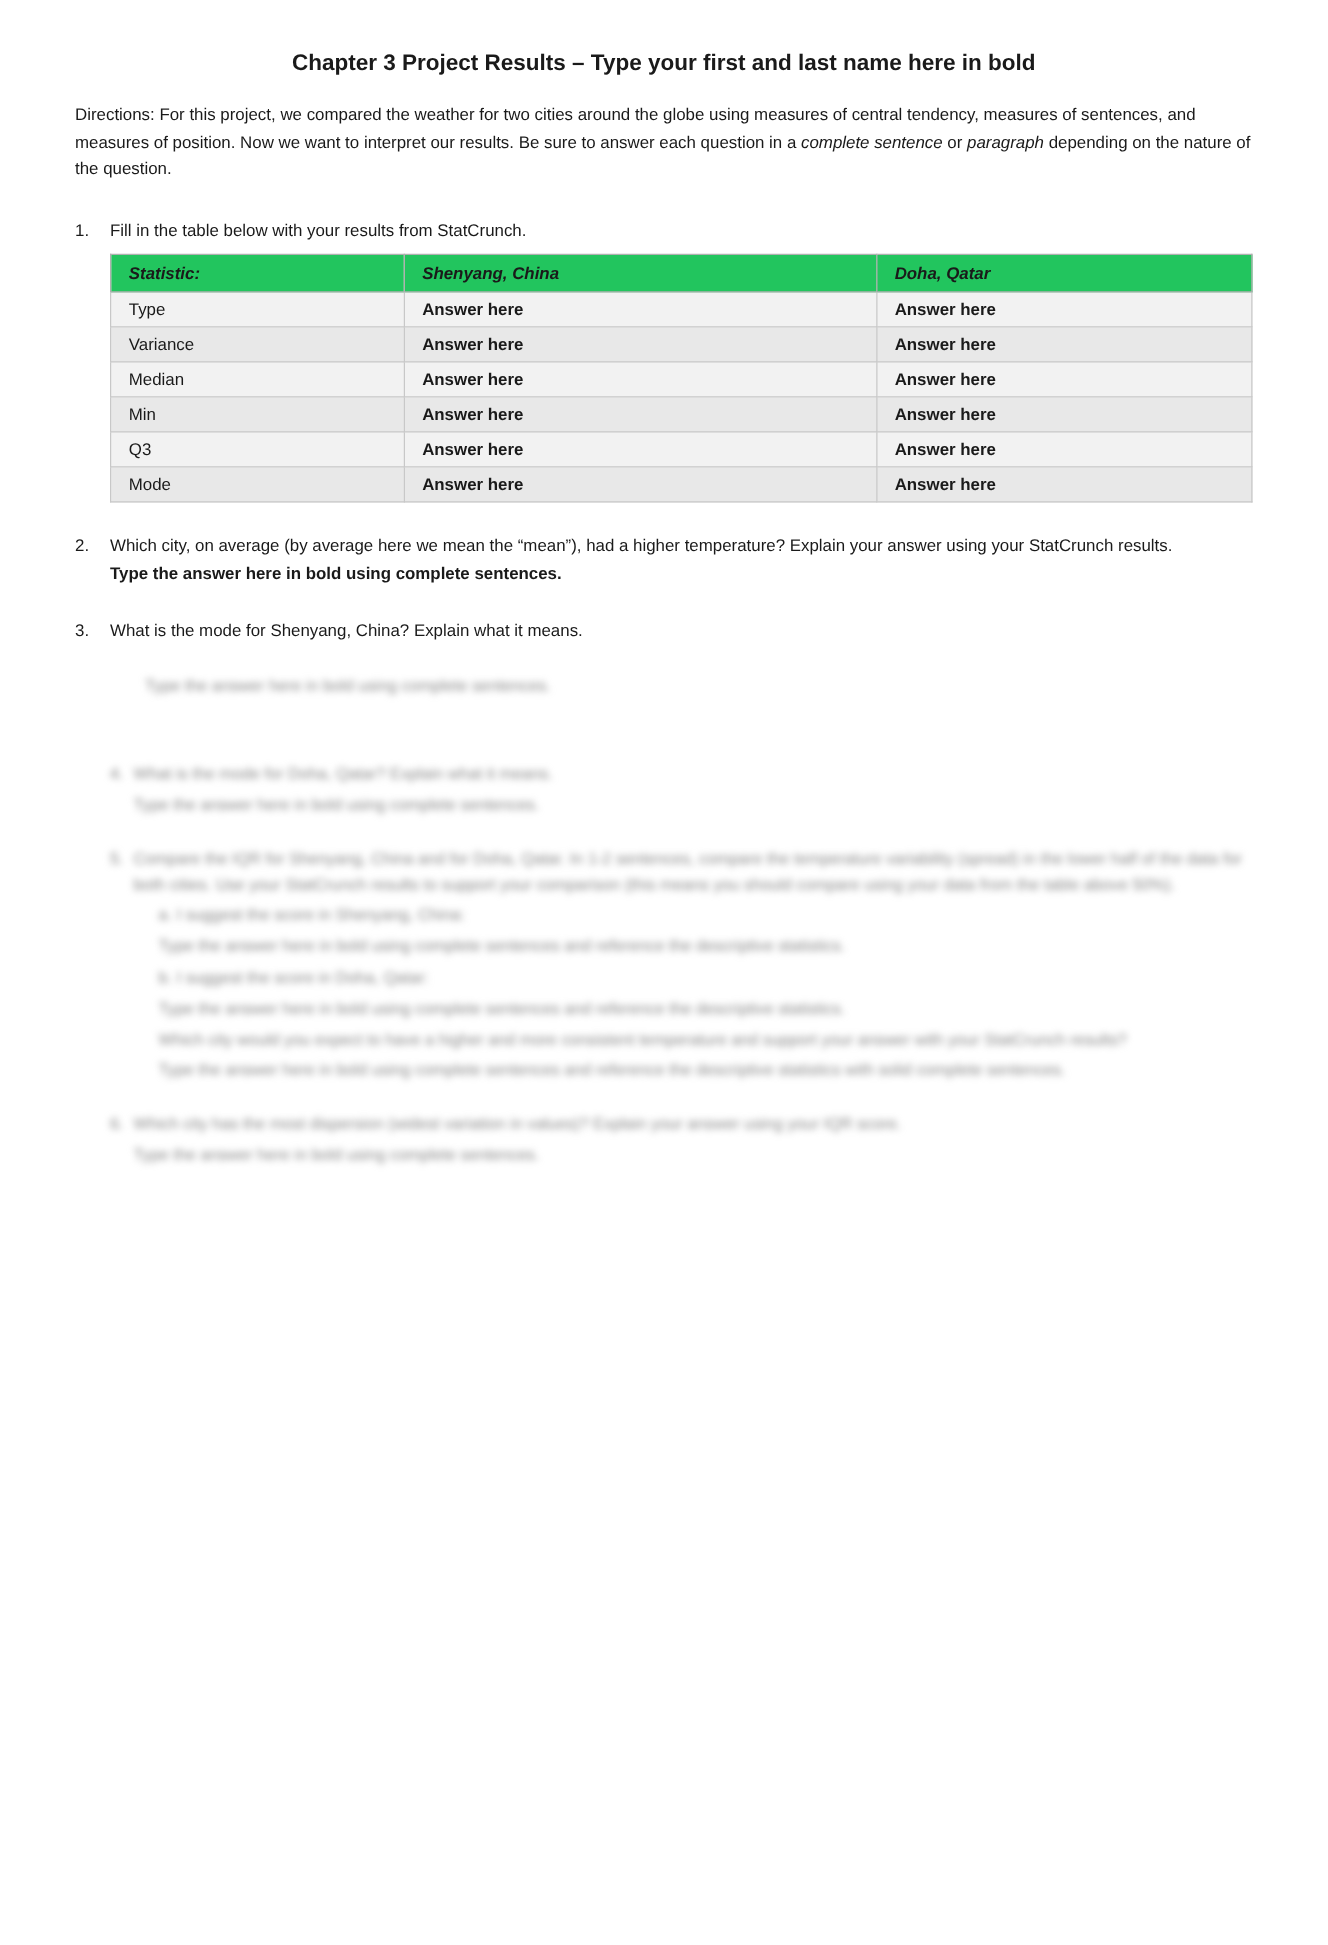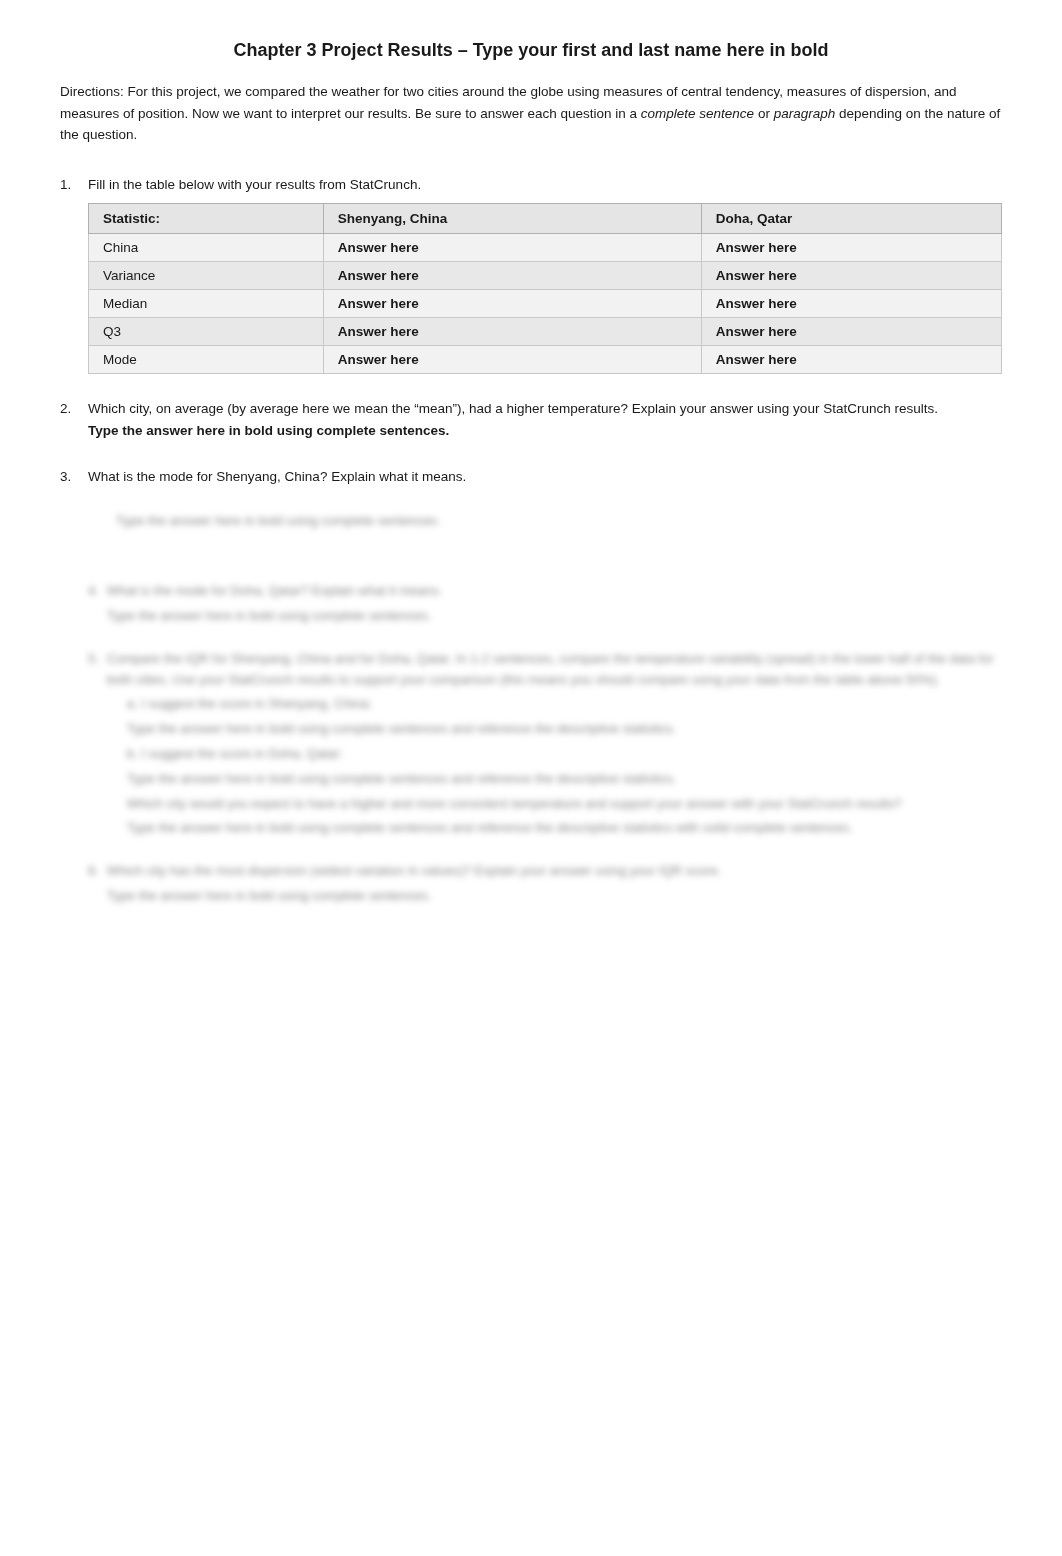--- a/index.html
+++ b/index.html
@@ -67,21 +67,22 @@
       margin-top: 8px;
     }
 
     .stats-table {
       width: 100%;
       border-collapse: collapse;
       font-size: 13.5px;
     }
 
     .stats-table thead tr {
-      background-color: #e5e5e5;
+      background-color: #22c55e;
+      font-style: italic;
     }
 
     .stats-table thead th {
       padding: 7px 14px;
       text-align: left;
       font-weight: bold;
       border: 1px solid #b0b0b0;
     }
 
     .stats-table tbody tr:nth-child(odd) {
@@ -120,50 +121,55 @@
     }
   </style>
 </head>
 <body>
 
 <div>
 
   <h1 class="page-title">Chapter 3 Project Results – Type your first and last name here in bold</h1>
 
   <p class="directions">
-    <span>Directions: For this project, we compared the weather for two cities around the globe using measures of central tendency, measures of dispersion, and measures of position. Now we want to interpret our results. Be sure to answer each question in a </span><em>complete sentence</em><span> or </span><em>paragraph</em><span> depending on the nature of the question.</span>
+    <span>Directions: For this project, we compared the weather for two cities around the globe using measures of central tendency, measures of sentences, and measures of position. Now we want to interpret our results. Be sure to answer each question in a </span><em>complete sentence</em><span> or </span><em>paragraph</em><span> depending on the nature of the question.</span>
   </p>
 
   <div class="question-block">
     <div class="question-label">
       <span class="question-number">1.</span>
       <span class="question-text">Fill in the table below with your results from StatCrunch.</span>
     </div>
     <div class="stats-table-wrapper">
       <table class="stats-table">
         <thead>
           <tr>
             <th>Statistic:</th>
             <th>Shenyang, China</th>
             <th>Doha, Qatar</th>
           </tr>
         </thead>
         <tbody>
           <tr>
-            <td>China</td>
+            <td>Type</td>
             <td class="answer-cell">Answer here</td>
             <td class="answer-cell">Answer here</td>
           </tr>
           <tr>
             <td>Variance</td>
             <td class="answer-cell">Answer here</td>
             <td class="answer-cell">Answer here</td>
           </tr>
           <tr>
             <td>Median</td>
+            <td class="answer-cell">Answer here</td>
+            <td class="answer-cell">Answer here</td>
+          </tr>
+          <tr>
+            <td>Min</td>
             <td class="answer-cell">Answer here</td>
             <td class="answer-cell">Answer here</td>
           </tr>
           <tr>
             <td>Q3</td>
             <td class="answer-cell">Answer here</td>
             <td class="answer-cell">Answer here</td>
           </tr>
           <tr>
             <td>Mode</td>

